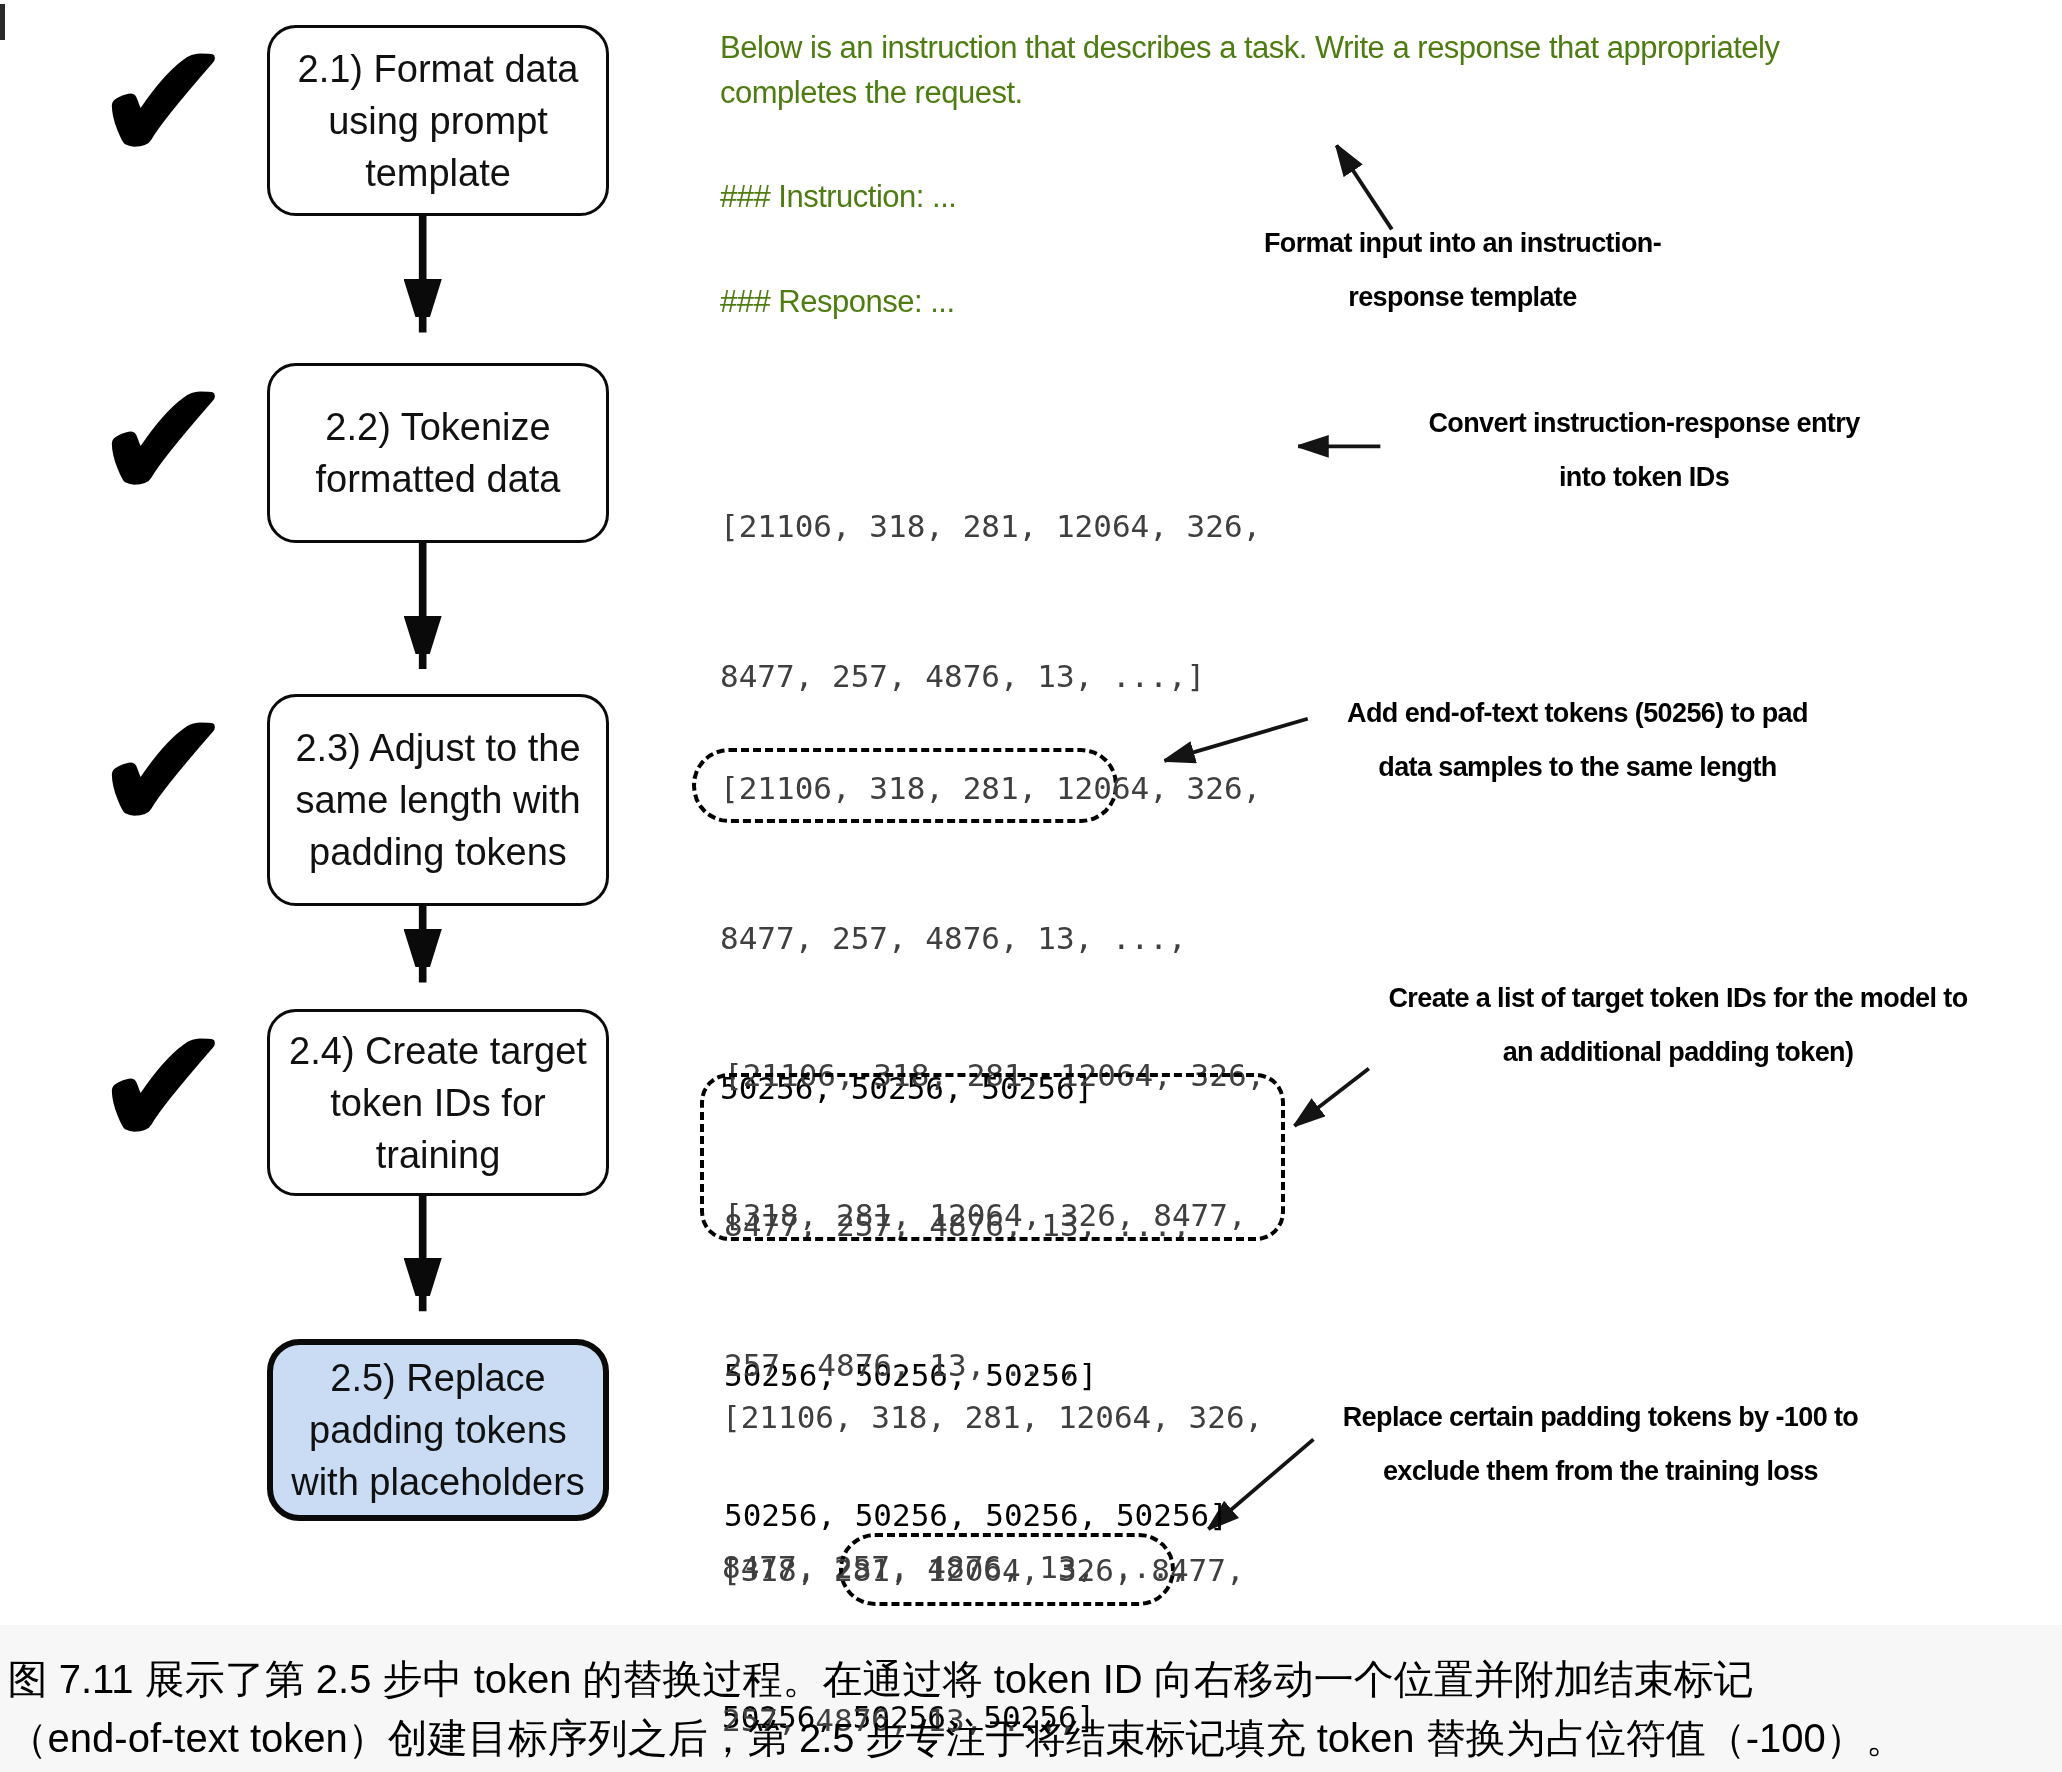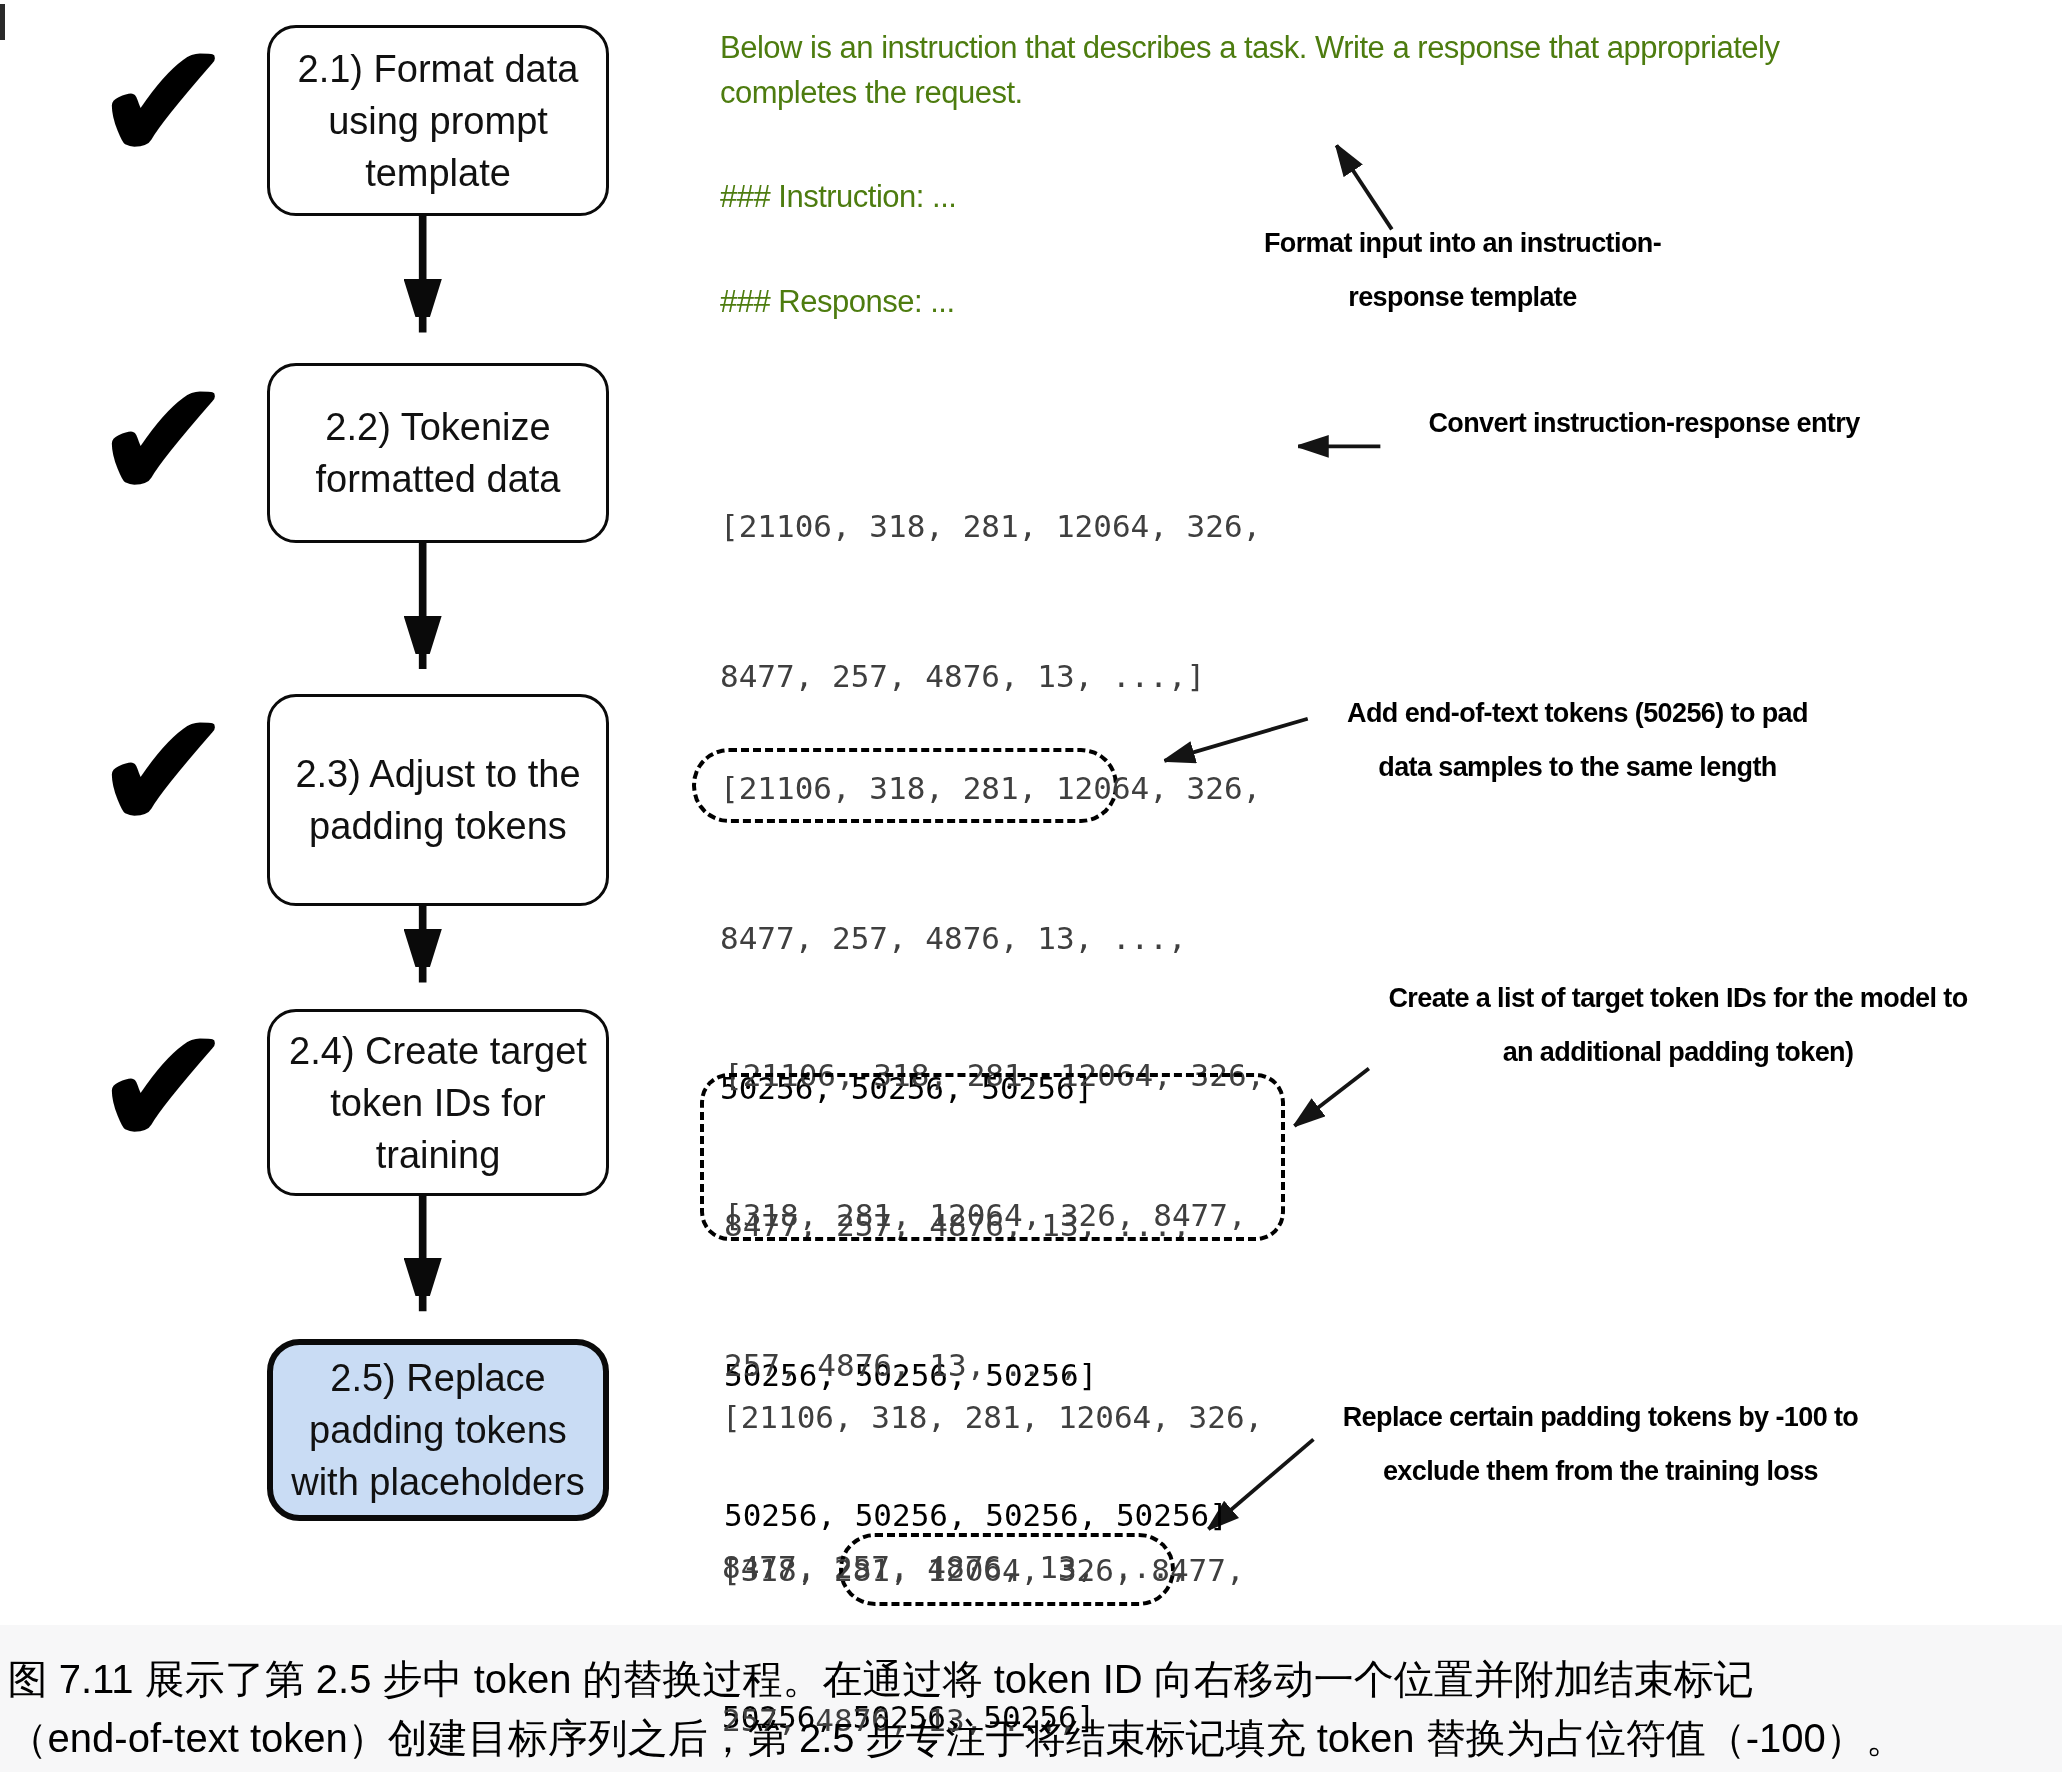--- a/index.html
+++ b/index.html
@@ -69,20 +69,21 @@
     <span class="ln">2.1) Format data</span>
     <span class="ln">using prompt</span>
     <span class="ln">template</span>
   </div>
   <div class="box" style="top:351px;height:180px">
     <span class="ln">2.2) Tokenize</span>
     <span class="ln">formatted data</span>
   </div>
   <div class="box" style="top:682px;height:212px">
     <span class="ln">2.3) Adjust to the</span>
+    <span class="ln">same length with</span>
     <span class="ln">padding tokens</span>
   </div>
   <div class="box" style="top:997px;height:187px">
     <span class="ln">2.4) Create target</span>
     <span class="ln">token IDs for</span>
     <span class="ln">training</span>
   </div>
   <div class="box current" style="top:1327px;height:182px">
     <span class="ln">2.5) Replace</span>
     <span class="ln">padding tokens</span>
@@ -131,20 +132,21 @@
     <span class="ln">257, 4876, 13, ...,</span>
     
   </div>
 
   <div class="ann" style="left:1214px;top:216px;width:497px">
     <span class="ln">Format input into an instruction-</span>
     <span class="ln">response template</span>
   </div>
   <div class="ann" style="left:1386px;top:396px;width:516px">
     <span class="ln">Convert instruction-response entry</span>
+    <span class="ln">into token IDs</span>
   </div>
   <div class="ann" style="left:1262px;top:686px;width:631px">
     <span class="ln">Add end-of-text tokens (50256) to pad</span>
     <span class="ln">data samples to the same length</span>
   </div>
   <div class="ann" style="left:1329px;top:971px;width:698px">
     <span class="ln">Create a list of target token IDs for the model to</span>
     <span class="ln">an additional padding token)</span>
   </div>
   <div class="ann" style="left:1290px;top:1390px;width:621px">

